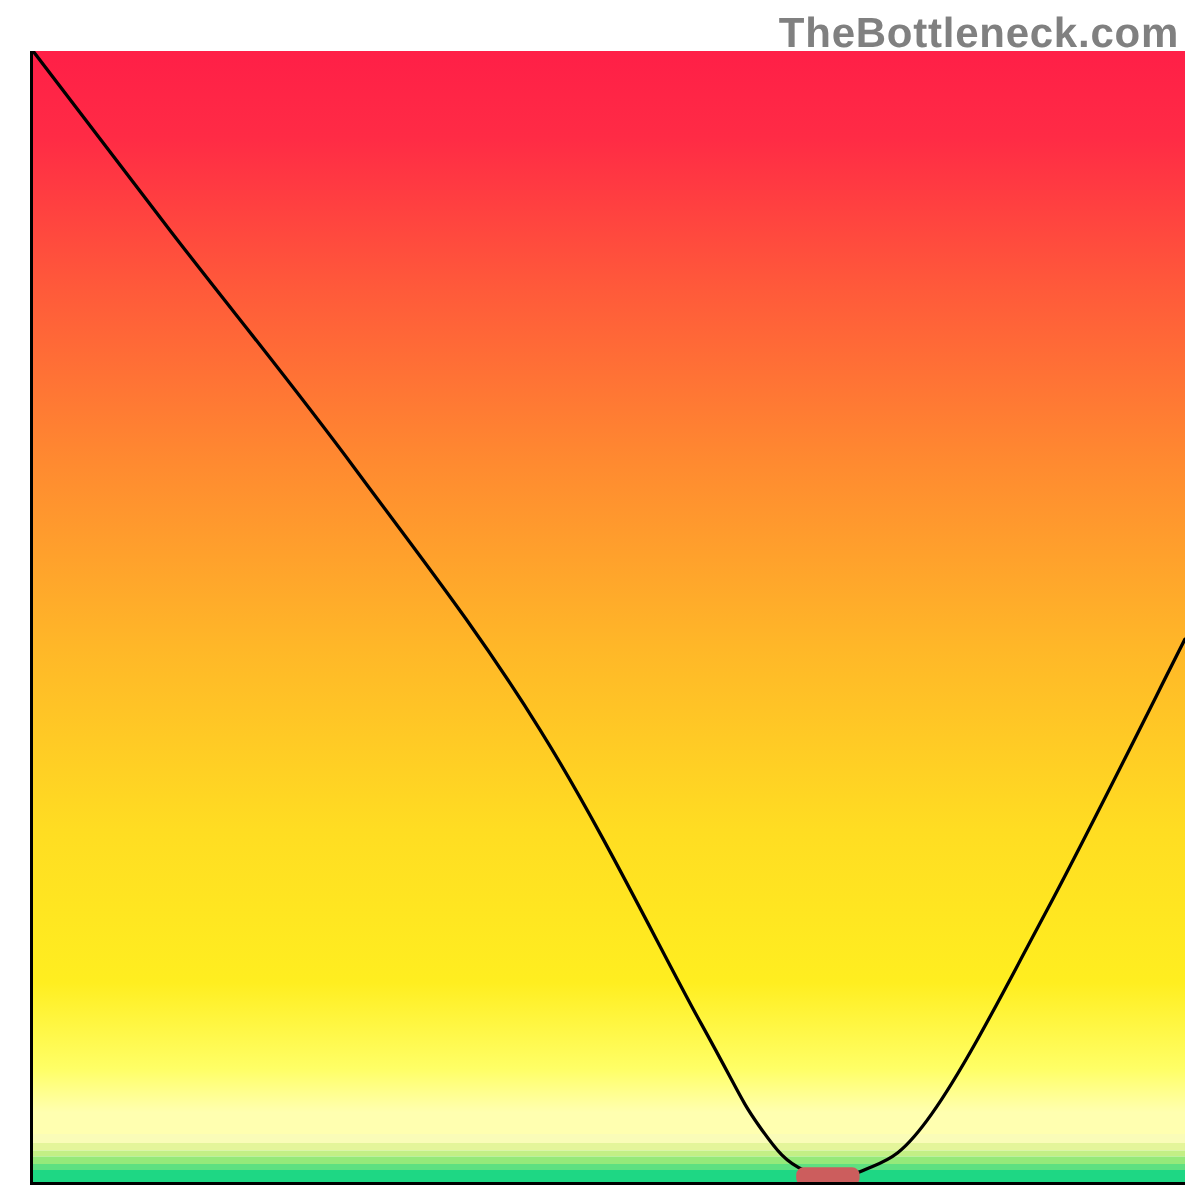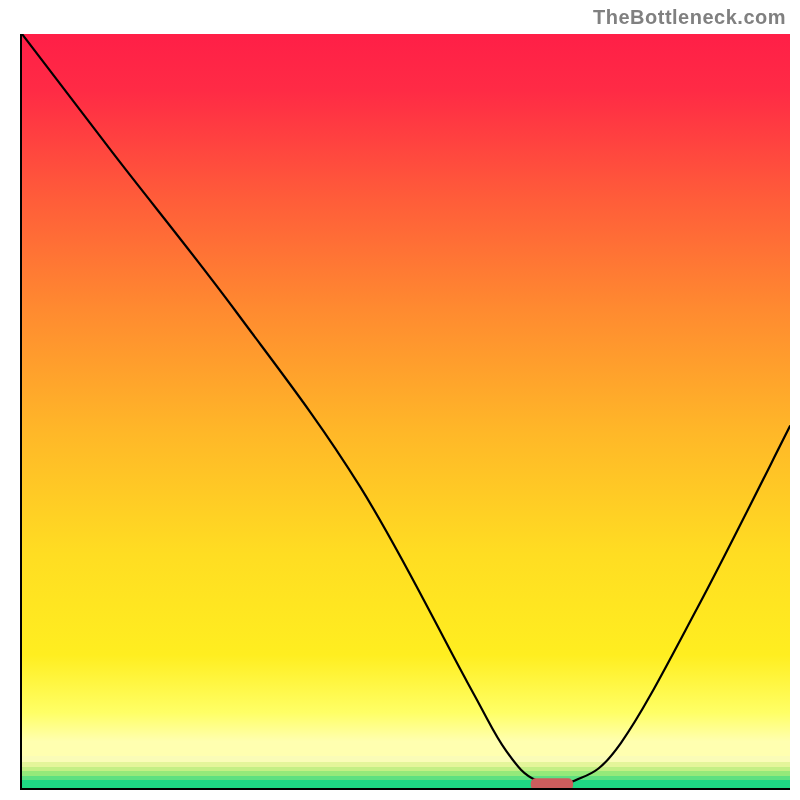--- a/index.html
+++ b/index.html
@@ -7,21 +7,21 @@
   .chart-wrap {
     position: relative;
     width: 800px;
     height: 800px;
   }
   .watermark {
     position: absolute;
     top: 6px;
     right: 14px;
     font-family: Arial, Helvetica, sans-serif;
-    font-size: 20px;
+    font-size: 28px;
     font-weight: 600;
     color: #808080;
     letter-spacing: 0.5px;
     z-index: 10;
   }
   .plot-area {
     position: absolute;
     left: 20px;
     top: 34px;
     width: 770px;

